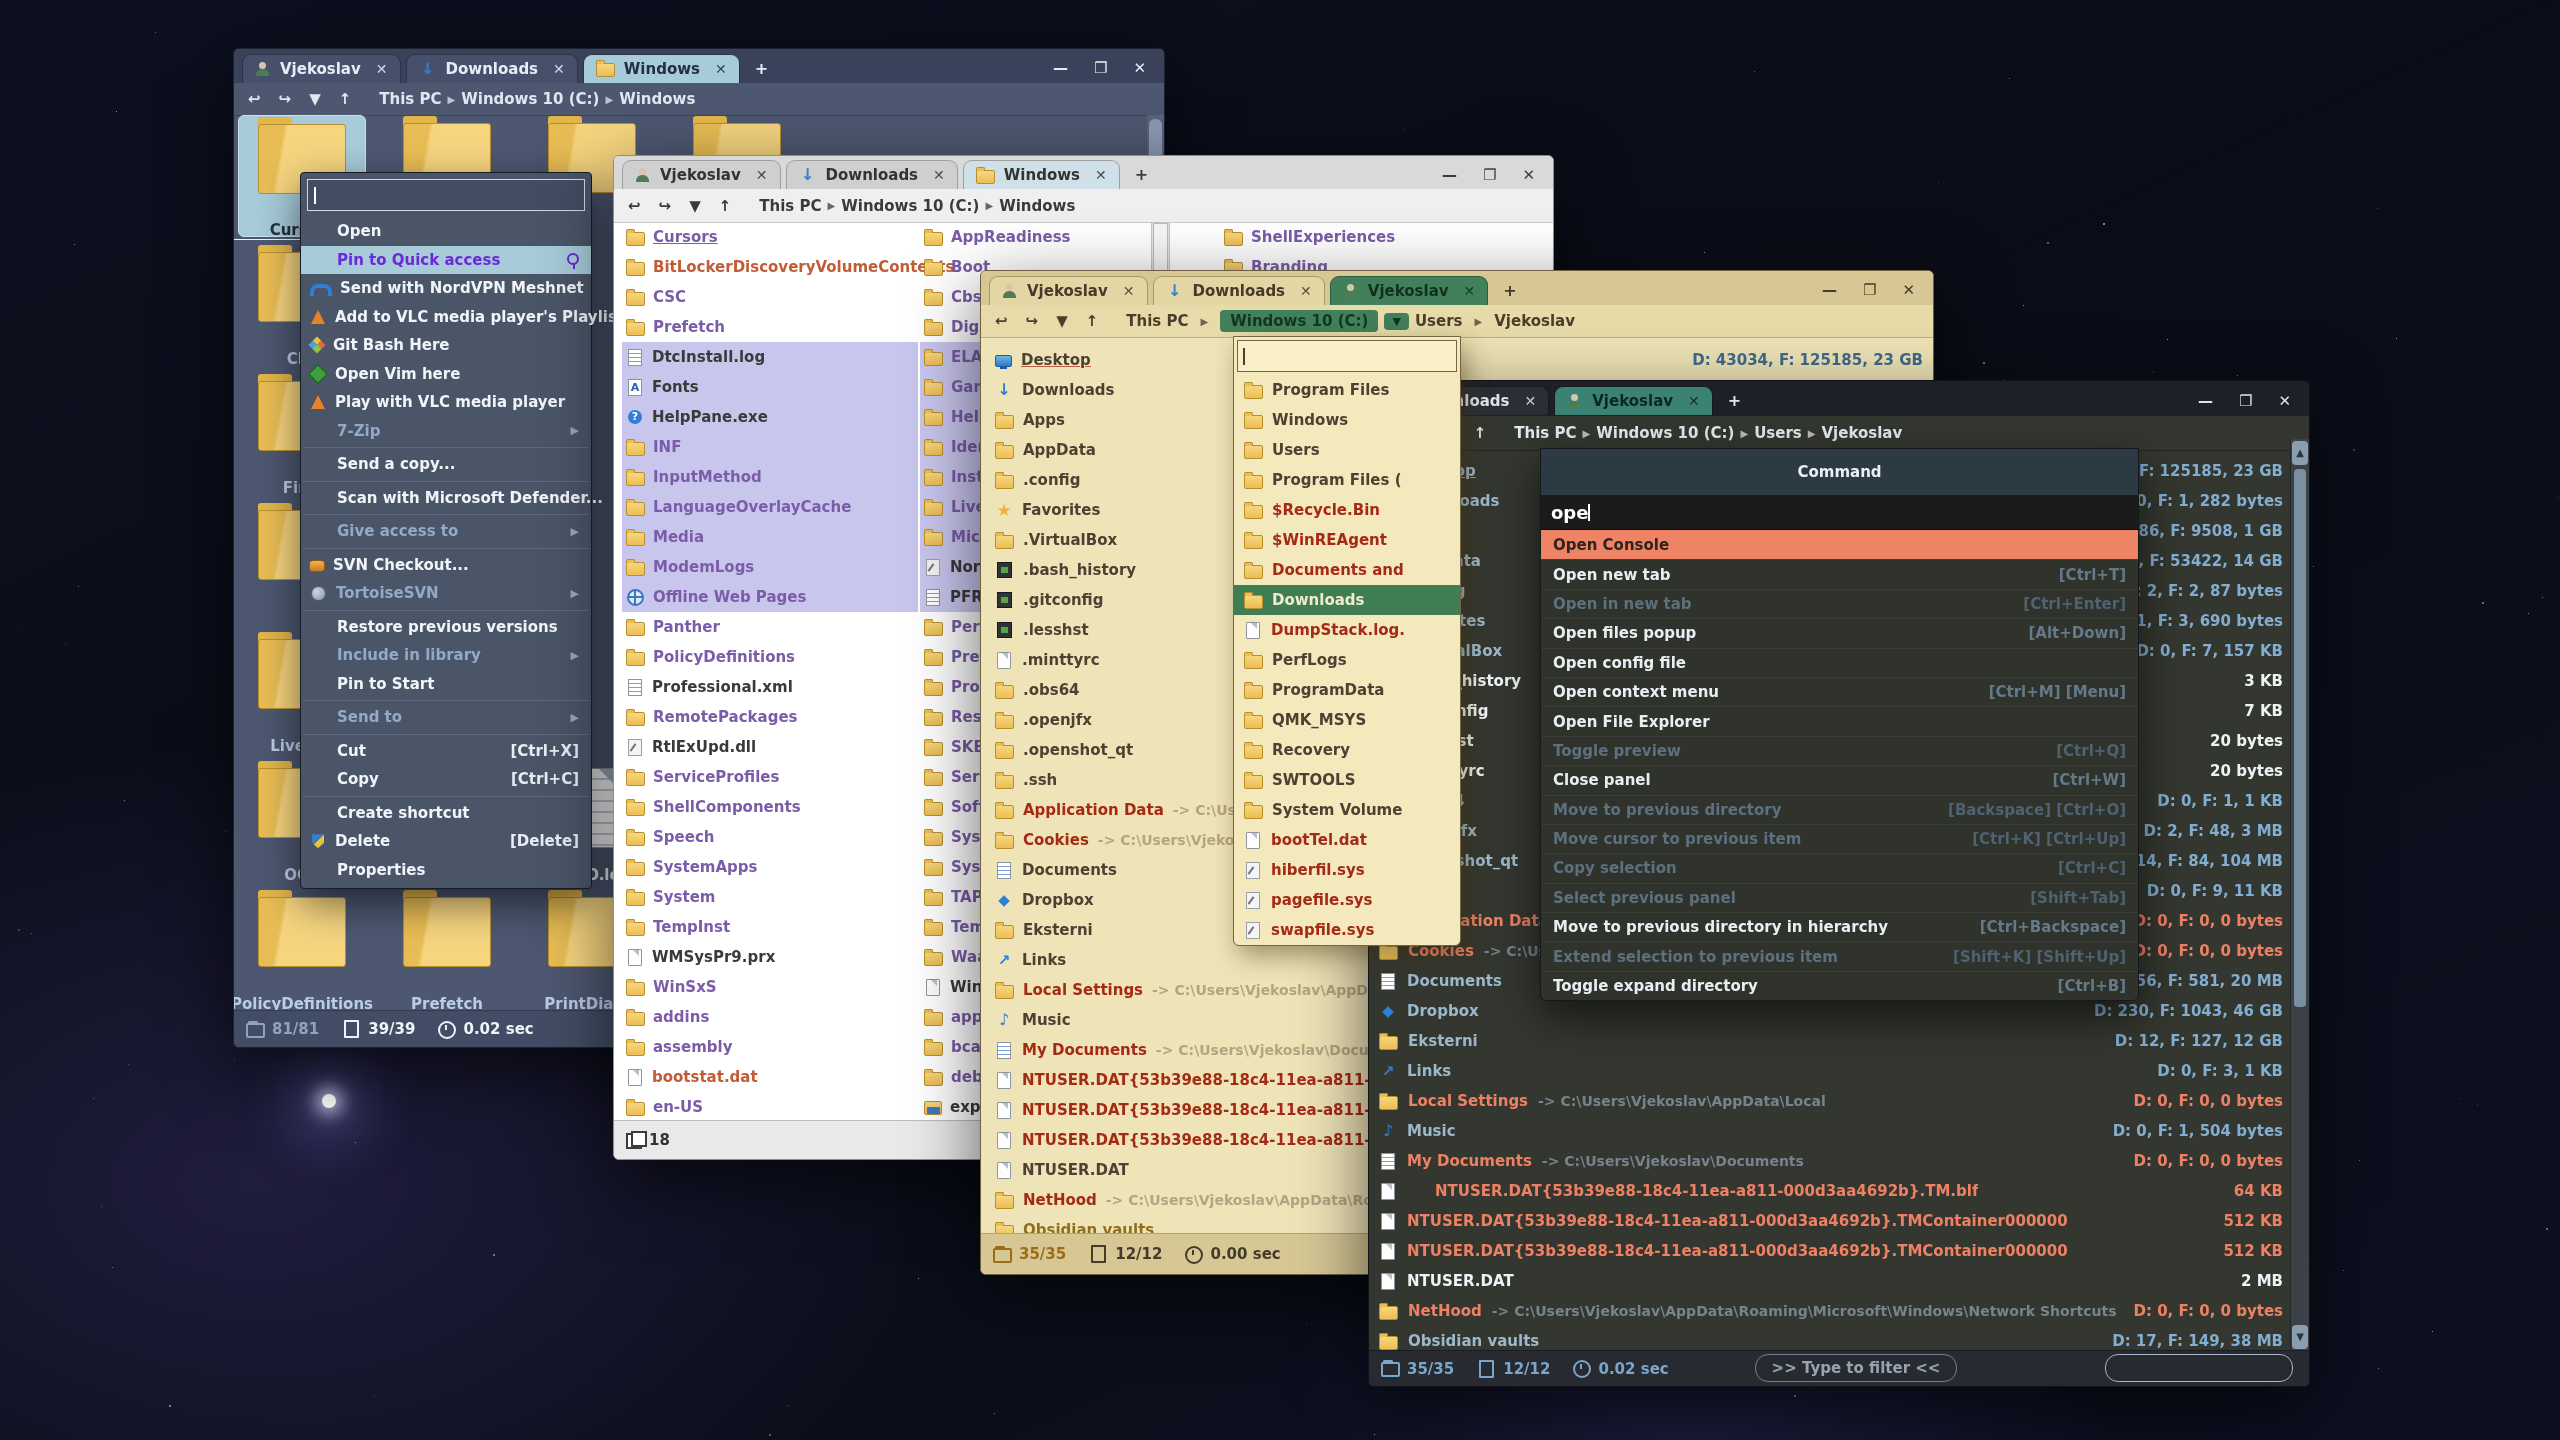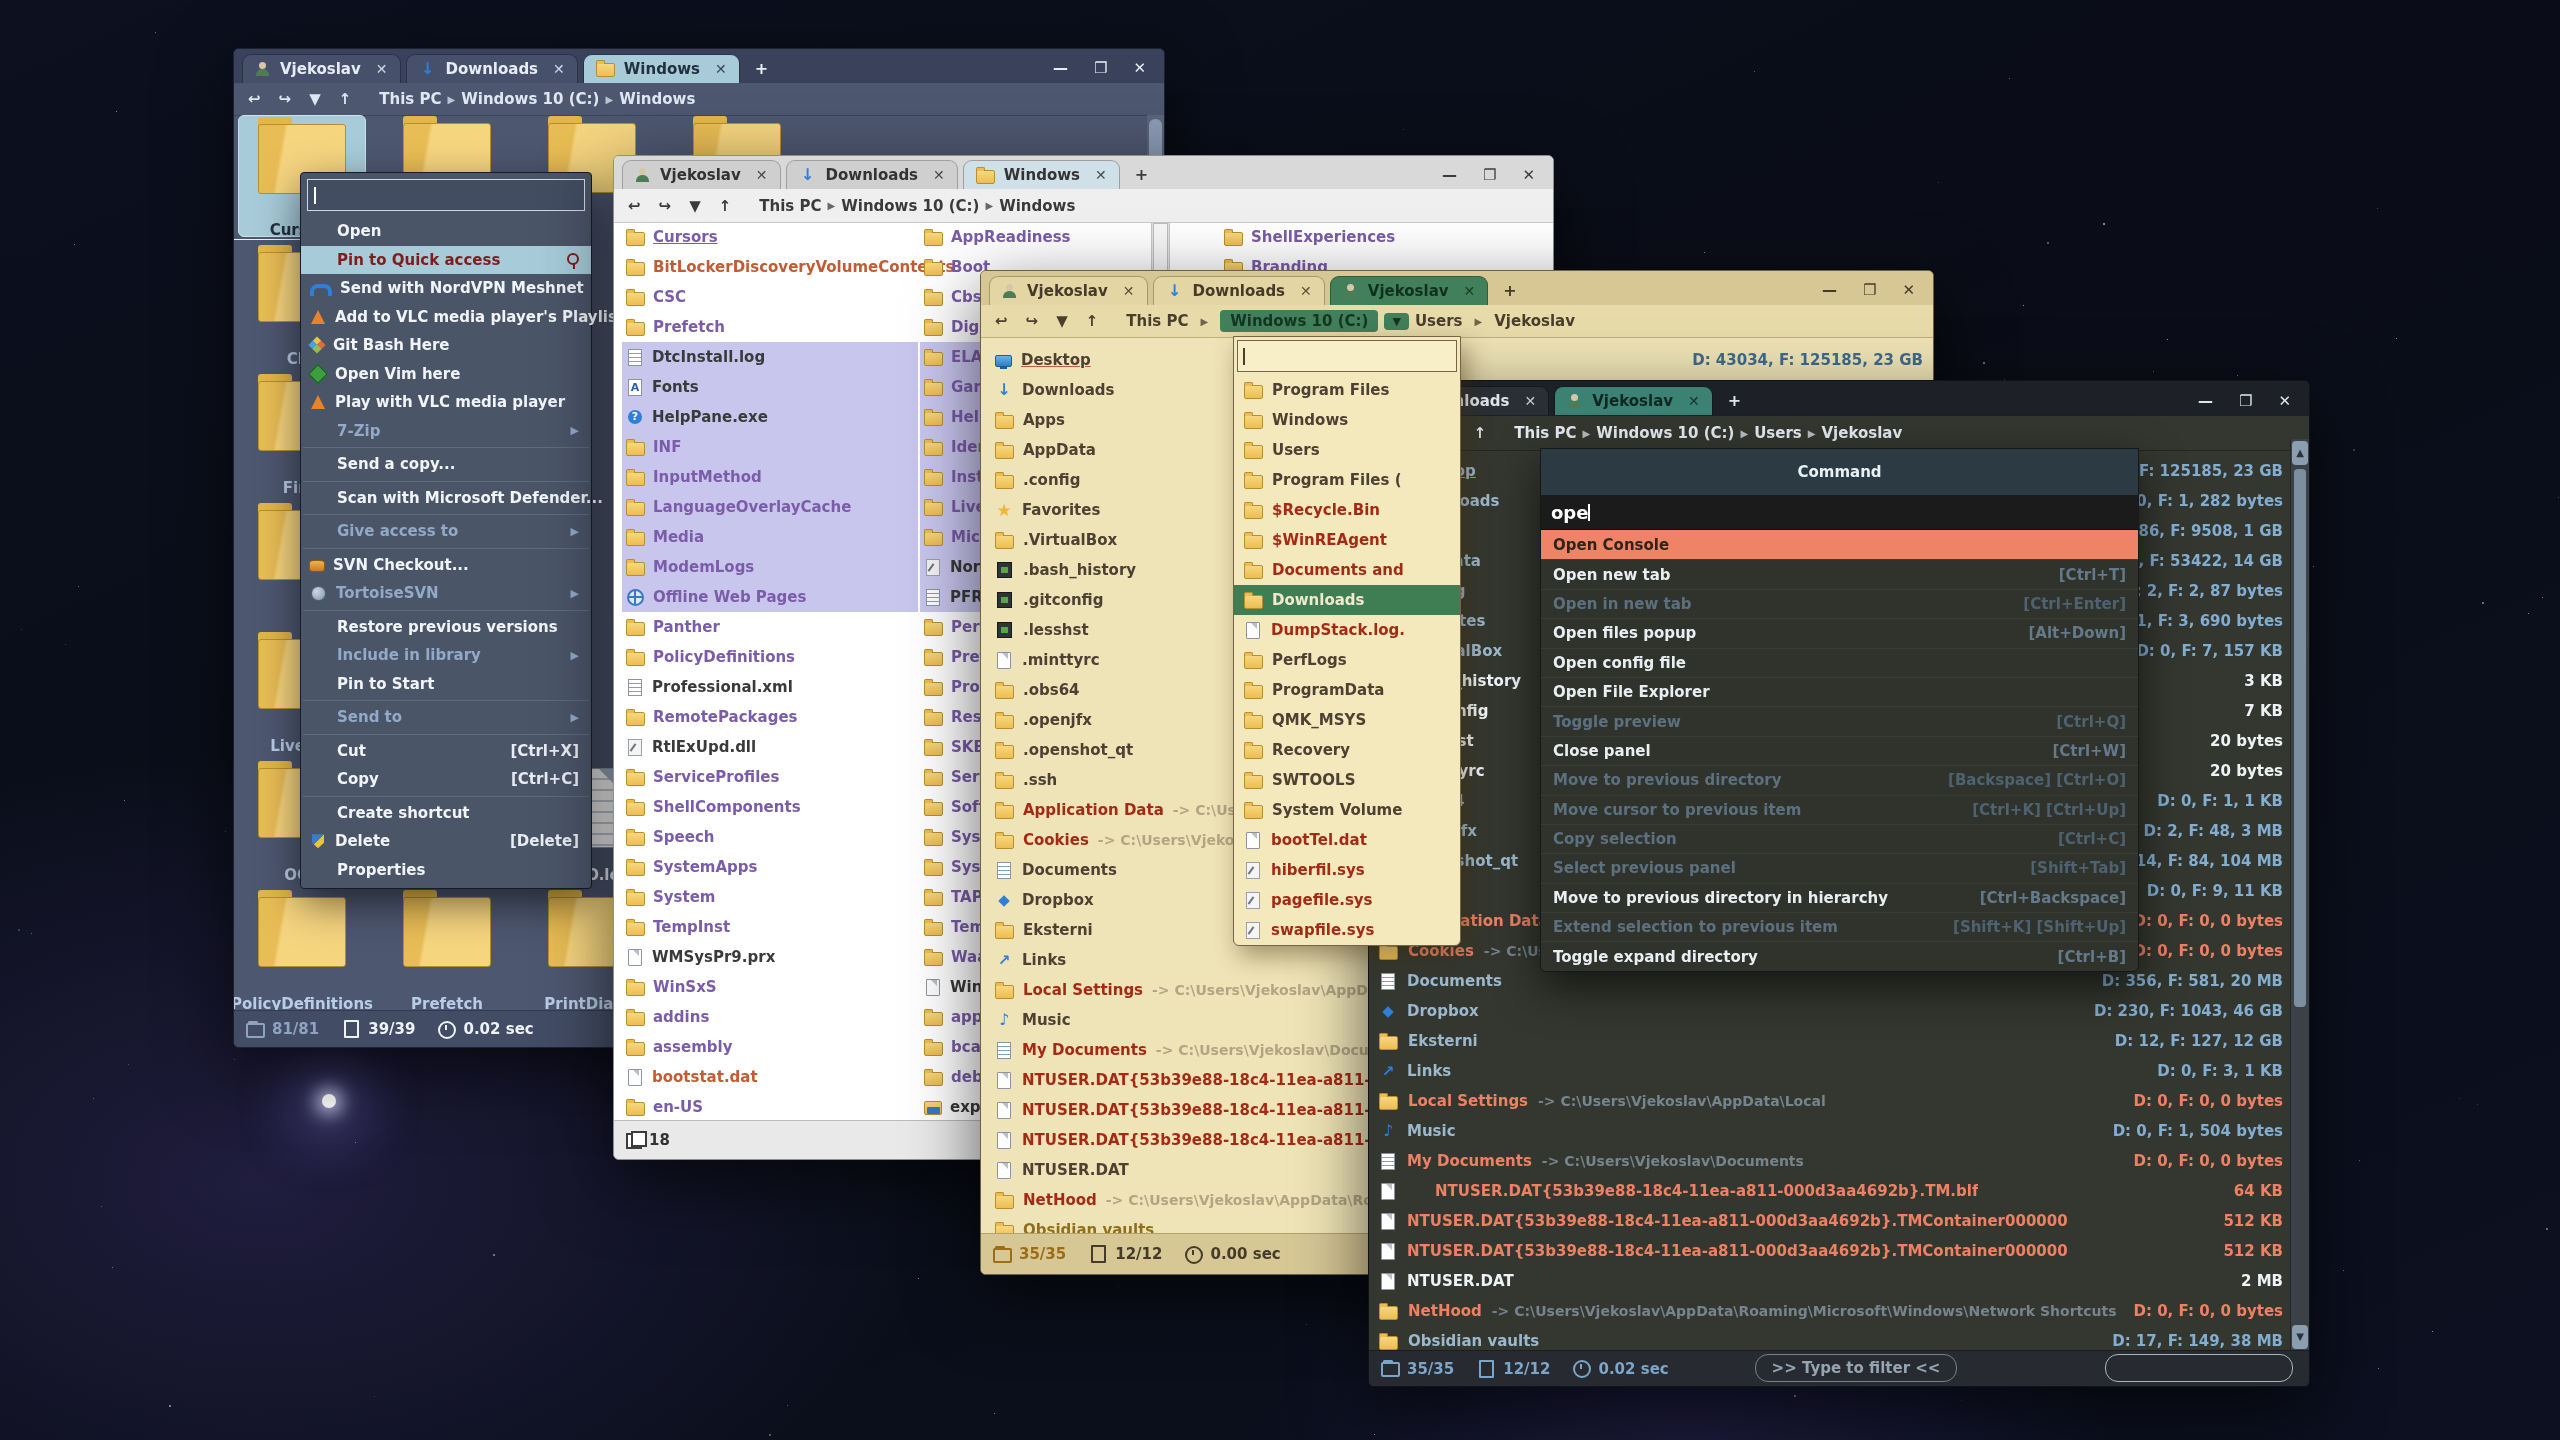--- a/index.html
+++ b/index.html
@@ -105,21 +105,21 @@
   .scrollbar-a{position:absolute;right:0;top:66px;width:17px;bottom:36px;background:#5a6478}
   .scrollbar-a .thumb{position:absolute;left:2px;right:2px;top:4px;height:220px;border-radius:6px;background:#8b9bb4}
   
   #ctx-menu{position:absolute;left:300px;top:172px;width:290px;background:#4a5568;border:1px solid #161c28;
      border-radius:4px;box-shadow:0 14px 40px rgba(0,0,0,.55);padding-bottom:4px}
   #ctx-filter{margin:6px;height:30px;border:1px solid #cfd9e6;background:#424d62;display:flex;align-items:center;padding:0 6px}
   .mi{display:flex;align-items:center;height:28.5px;padding:0 12px 0 8px;font-size:15px;color:#f1f5f9;gap:8px}
   .mi .lbl{white-space:nowrap}
   .mi .sc{margin-left:auto;color:#e8edf4}
   .mi .arrow{margin-left:auto;font-size:11px}
-  .mi.hl{background:#a7cbd9;color:#7f1d1d}
+  .mi.hl{background:#a7cbd9;color:#6d28d9}
   .mi.dim{color:#93a9c8}
   .mi .spacer{width:20px;flex:none}
   .msep{height:1px;background:#5d6a82;margin:2px 2px}
   
   #win-b{left:613px;top:155px;width:939px;height:1003px;background:#fff;border:1px solid #8e8e8e}
   #win-b .tabbar{background:#d9d9d9;height:33px}
   #win-b .tab{background:#cfcfcf;border:1px solid #9f9f9f;border-bottom:none;color:#333}
   #win-b .tab.active{background:#cfe0e8}
   #win-b .plus,#win-b .winctl{color:#3c3c3c}
   #win-b .toolbar{height:33px;background:#efefef;color:#3a3a3a;border-bottom:1px solid #c9c9c9}
@@ -1391,20 +1391,24 @@
         <span class="sc">[Ctrl+Enter]</span>
       </div>
       <div class="prow normal">
         <span class="lbl">Open files popup</span>
         <span class="sc">[Alt+Down]</span>
       </div>
       <div class="prow normal">
         <span class="lbl">Open config file</span>
       </div>
       <div class="prow normal">
+        <span class="lbl">Open context menu</span>
+        <span class="sc">[Ctrl+M] [Menu]</span>
+      </div>
+      <div class="prow normal">
         <span class="lbl">Open File Explorer</span>
       </div>
       <div class="prow disabled">
         <span class="lbl">Toggle preview</span>
         <span class="sc">[Ctrl+Q]</span>
       </div>
       <div class="prow normal">
         <span class="lbl">Close panel</span>
         <span class="sc">[Ctrl+W]</span>
       </div>

